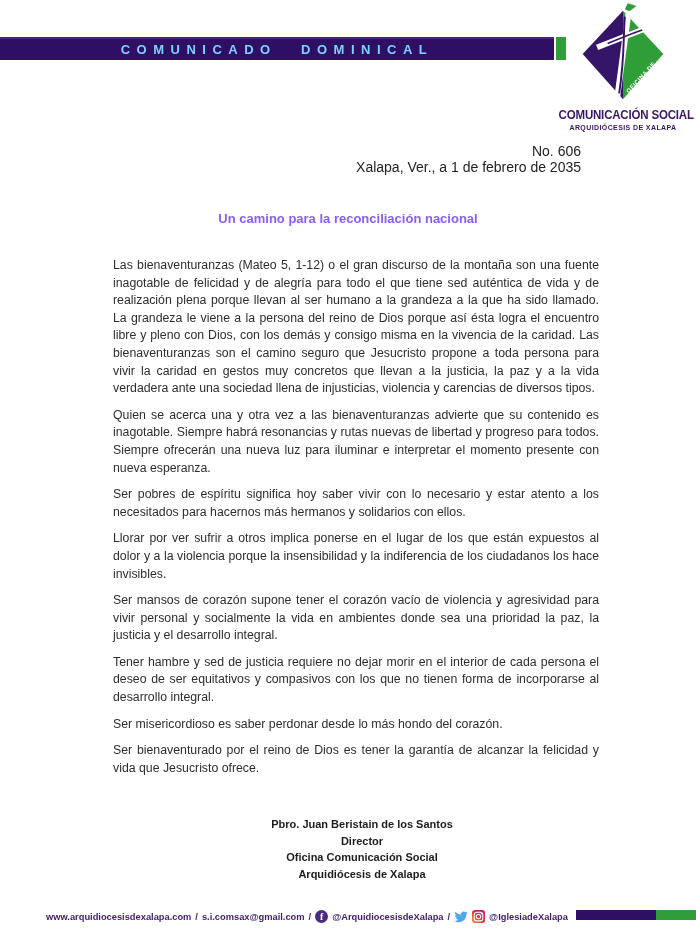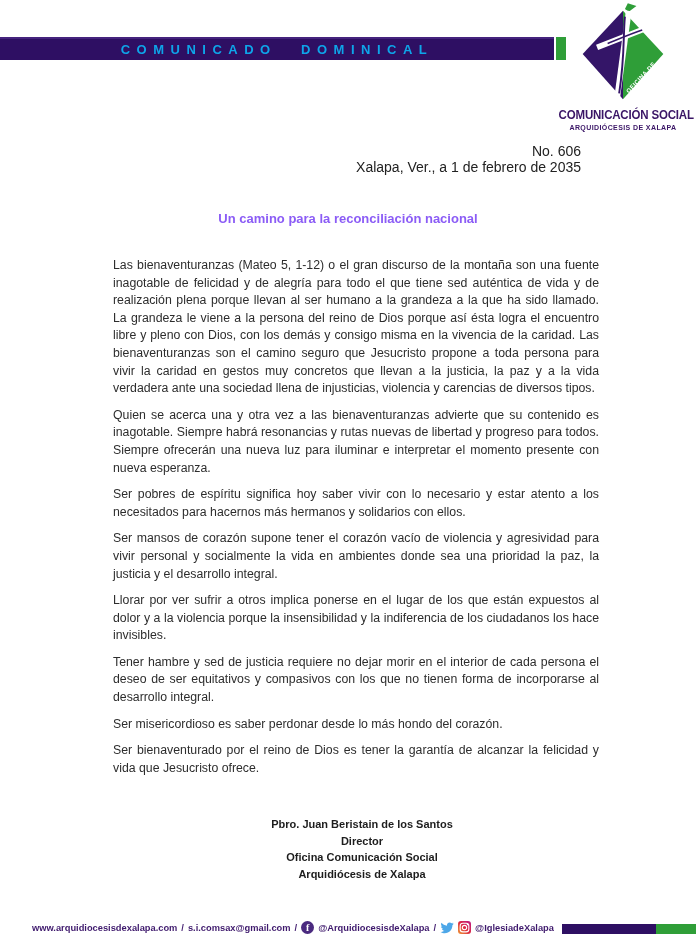--- a/index.html
+++ b/index.html
@@ -3,38 +3,38 @@
 <meta charset="utf-8">
 <style>
   html,body{margin:0;padding:0;}
   body{
     width:696px;height:946px;background:#ffffff;position:relative;overflow:hidden;
     font-family:"Liberation Sans", sans-serif;color:#2d2d2d;
   }
   
   .banner{position:absolute;left:0;top:37px;width:566px;height:23px;display:flex;align-items:stretch;}
   .banner-main{flex:1;background:#2e0f63;border-top:2px solid #45237e;display:flex;align-items:center;justify-content:center;}
-  .banner-title{color:#0ea5e9;font-weight:bold;font-size:13px;letter-spacing:0.5em;word-spacing:1.1em;white-space:nowrap;line-height:1;}
+  .banner-title{color:#7dd3fc;font-weight:bold;font-size:13px;letter-spacing:0.5em;word-spacing:1.1em;white-space:nowrap;line-height:1;}
   .banner-cap{width:10px;margin-left:2px;background:#2f9e38;}
   
   .logo{position:absolute;top:3px;right:3px;width:140px;text-align:center;}
   .logo svg{display:block;margin:0 auto;}
   .logo-name{color:#3a1566;font-weight:bold;font-size:12.5px;letter-spacing:-0.2px;transform:scaleX(0.92);transform-origin:center;white-space:nowrap;margin-top:1px;}
   .logo-subname{color:#3a1566;font-weight:bold;font-size:7px;letter-spacing:0.4px;white-space:nowrap;margin-top:2px;}
   
   .meta{position:absolute;top:143px;right:115px;text-align:right;font-size:14px;line-height:16px;color:#222222;}
   
   .doc-title{position:absolute;top:211px;left:0;width:100%;text-align:center;font-weight:bold;font-size:13px;color:#8b5cf6;}
   
   .body-text{position:absolute;top:257px;left:97px;width:502px;font-size:12.3px;line-height:17.6px;text-align:justify;color:#2d2d2d;}
   .body-text p{margin:0 0 9px 16px;}
   
   .signature{position:absolute;top:816px;left:14px;width:100%;text-align:center;font-weight:bold;font-size:11px;line-height:16.5px;color:#1d1d1d;}
   
-  .footer{position:absolute;left:0;top:910px;width:696px;height:24px;display:flex;align-items:flex-end;padding-left:32px;box-sizing:border-box;}
+  .footer{position:absolute;left:0;top:910px;width:696px;height:24px;display:flex;align-items:flex-start;padding-left:46px;box-sizing:border-box;}
   .footer-text{color:#3f1a6d;font-weight:bold;font-size:9.3px;white-space:nowrap;display:flex;align-items:center;gap:4px;}
   .footer-sep{color:#3f1a6d;}
   .icon{display:inline-flex;align-items:center;justify-content:center;}
   .fb-icon{width:13px;height:13px;border-radius:50%;background:#4a2a7f;color:#ffffff;font-size:10px;font-weight:bold;line-height:13px;font-family:"Liberation Serif", serif;}
   .tw-icon{width:14px;height:12px;}
   .ig-icon{width:13px;height:13px;border-radius:3px;background:linear-gradient(45deg,#f09433 0%,#e6683c 25%,#dc2743 50%,#cc2366 75%,#bc1888 100%);}
   .bar-rest{flex:1;height:10px;background:#2e0f63;margin-left:8px;}
   .bar-green{width:40px;height:10px;background:#2f9e38;}
 </style>
 </head>
@@ -70,22 +70,22 @@
   <div>No. 606</div>
   <div>Xalapa, Ver., a 1 de febrero de 2035</div>
 </div>
 
 <div class="doc-title">Un camino para la reconciliación nacional</div>
 
 <div class="body-text">
   <p>Las bienaventuranzas (Mateo 5, 1-12) o el gran discurso de la montaña son una fuente inagotable de felicidad y de alegría para todo el que tiene sed auténtica de vida y de realización plena porque llevan al ser humano a la grandeza a la que ha sido llamado. La grandeza le viene a la persona del reino de Dios porque así ésta logra el encuentro libre y pleno con Dios, con los demás y consigo misma en la vivencia de la caridad. Las bienaventuranzas son el camino seguro que Jesucristo propone a toda persona para vivir la caridad en gestos muy concretos que llevan a la justicia, la paz y a la vida verdadera ante una sociedad llena de injusticias, violencia y carencias de diversos tipos.</p>
   <p>Quien se acerca una y otra vez a las bienaventuranzas advierte que su contenido es inagotable. Siempre habrá resonancias y rutas nuevas de libertad y progreso para todos. Siempre ofrecerán una nueva luz para iluminar e interpretar el momento presente con nueva esperanza.</p>
   <p>Ser pobres de espíritu significa hoy saber vivir con lo necesario y estar atento a los necesitados para hacernos más hermanos y solidarios con ellos.</p>
+  <p>Llorar por ver sufrir a otros implica ponerse en el lugar de los que están expuestos al dolor y a la violencia porque la insensibilidad y la indiferencia de los ciudadanos los hace invisibles.</p>
   <p>Ser mansos de corazón supone tener el corazón vacío de violencia y agresividad para vivir personal y socialmente la vida en ambientes donde sea una prioridad la paz, la justicia y el desarrollo integral.</p>
-  <p>Llorar por ver sufrir a otros implica ponerse en el lugar de los que están expuestos al dolor y a la violencia porque la insensibilidad y la indiferencia de los ciudadanos los hace invisibles.</p>
   <p>Tener hambre y sed de justicia requiere no dejar morir en el interior de cada persona el deseo de ser equitativos y compasivos con los que no tienen forma de incorporarse al desarrollo integral.</p>
   <p>Ser misericordioso es saber perdonar desde lo más hondo del corazón.</p>
   <p>Ser bienaventurado por el reino de Dios es tener la garantía de alcanzar la felicidad y vida que Jesucristo ofrece.</p>
 </div>
 
 <div class="signature">
   <div>Pbro. Juan Beristain de los Santos</div>
   <div>Director</div>
   <div>Oficina Comunicación Social</div>
   <div>Arquidiócesis de Xalapa</div>

